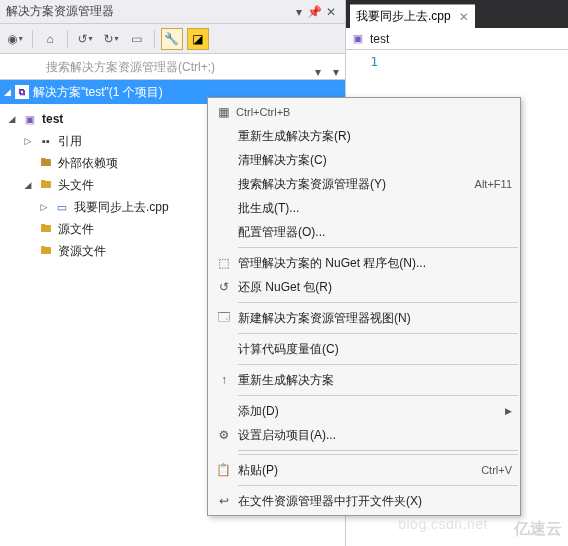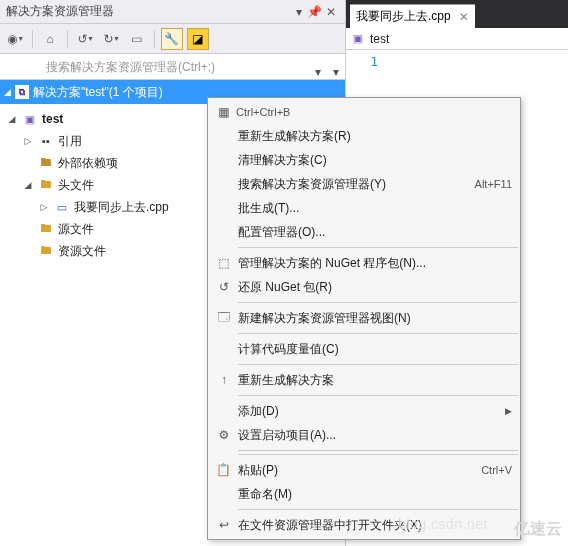--- a/index.html
+++ b/index.html
@@ -257,24 +257,20 @@
     <span class="ctx-icon">⚙</span>
     <span class="ctx-label">设置启动项目(A)...</span>
   </div>
   <div class="ctx-sep"></div>
   <div class="ctx-sep"></div>
   <div class="ctx-item">
     <span class="ctx-icon">📋</span>
     <span class="ctx-label">粘贴(P)</span>
     <span class="ctx-shortcut">Ctrl+V</span>
   </div>
-  <div class="ctx-item">
-    <span class="ctx-icon"></span>
-    <span class="ctx-label">重命名(M)</span>
-  </div>
   <div class="ctx-sep"></div>
   <div class="ctx-item">
     <span class="ctx-icon">↩</span>
     <span class="ctx-label">在文件资源管理器中打开文件夹(X)</span>
   </div>
 
 </div>
 
 <div class="wm-text">blog.csdn.net</div>
 <div class="wm">

